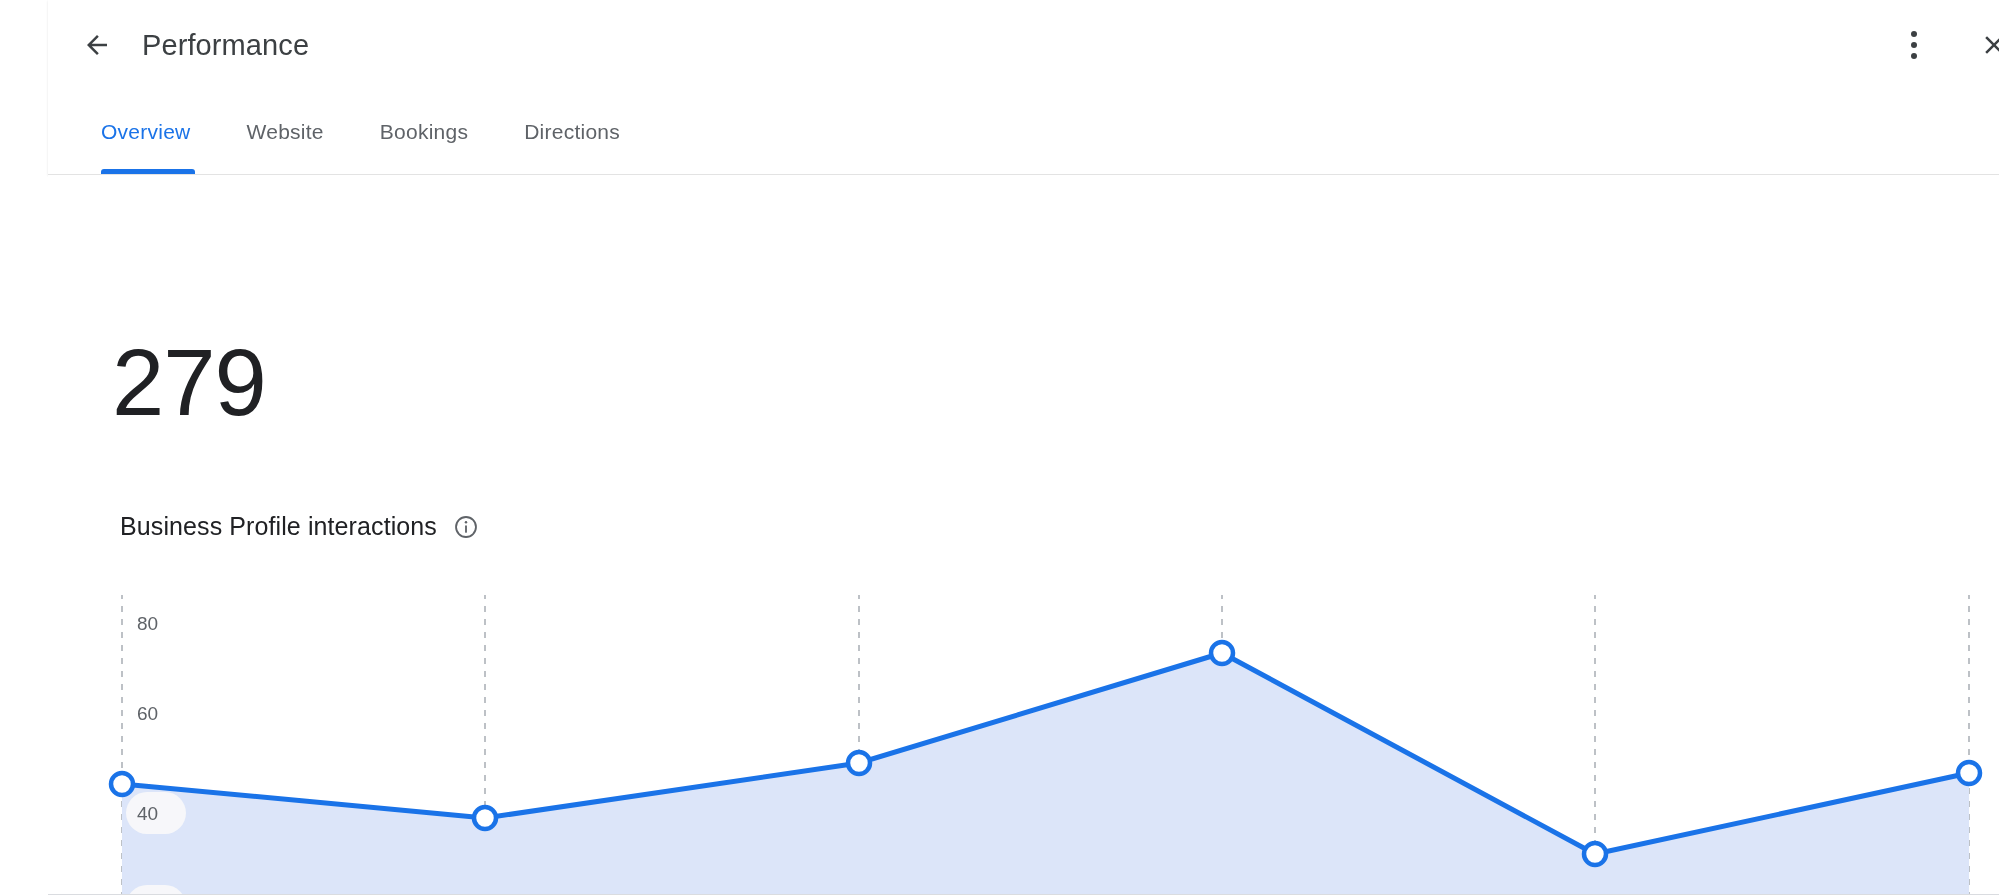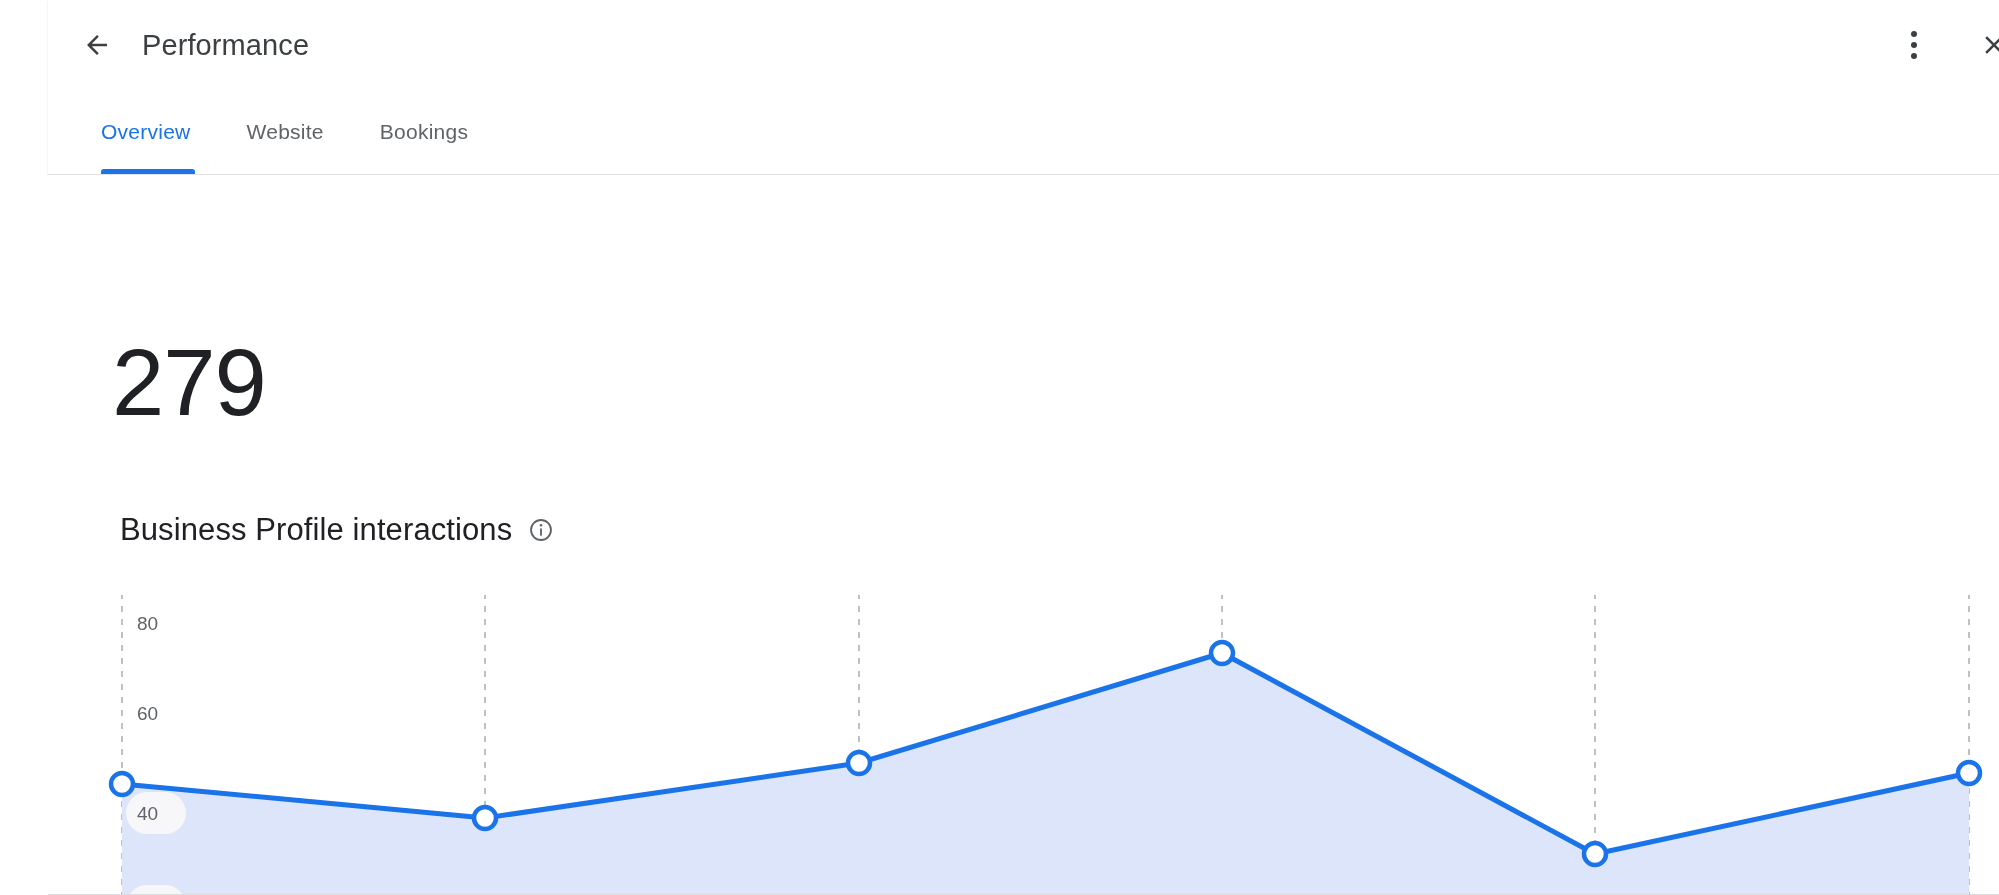--- a/index.html
+++ b/index.html
@@ -129,21 +129,21 @@
 
   .metric-label-row {
     position: absolute;
     left: 72px;
     top: 337px;
     display: flex;
     align-items: center;
     gap: 16px;
   }
   .metric-label {
-    font-size: 31px;
+    font-size: 25px;
     color: #202124;
     letter-spacing: 0.1px;
     white-space: nowrap;
   }
   .info-icon {
     width: 26px; height: 26px;
     flex: 0 0 auto;
     cursor: pointer;
     display: block;
   }
@@ -208,20 +208,21 @@
         <svg width="30" height="30" viewBox="0 0 24 24">
           <path d="M19 6.41L17.59 5 12 10.59 6.41 5 5 6.41 10.59 12 5 17.59 6.41 19 12 13.41 17.59 19 19 17.59 13.41 12z" fill="#3c4043"></path>
         </svg>
       </button>
     </div>
 
     <div class="tabs">
       <button class="tab active">Overview</button>
       <button class="tab">Website</button>
       <button class="tab">Bookings</button>
+      <button class="tab">Directions</button>
     </div>
   </div>
 
   <div class="body">
 
     <div class="metric-value">279</div>
 
     <div class="metric-label-row">
       <span class="metric-label">Business Profile interactions</span>
       <svg class="info-icon" viewBox="0 0 24 24">

